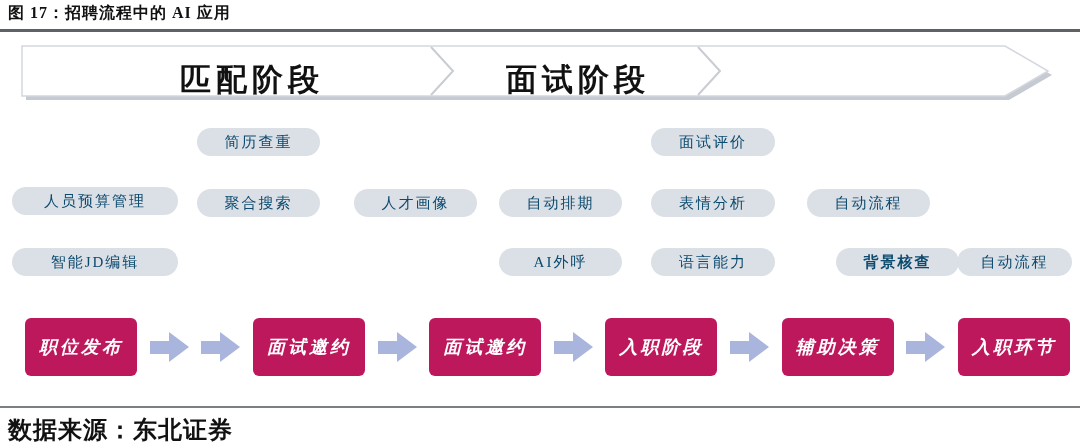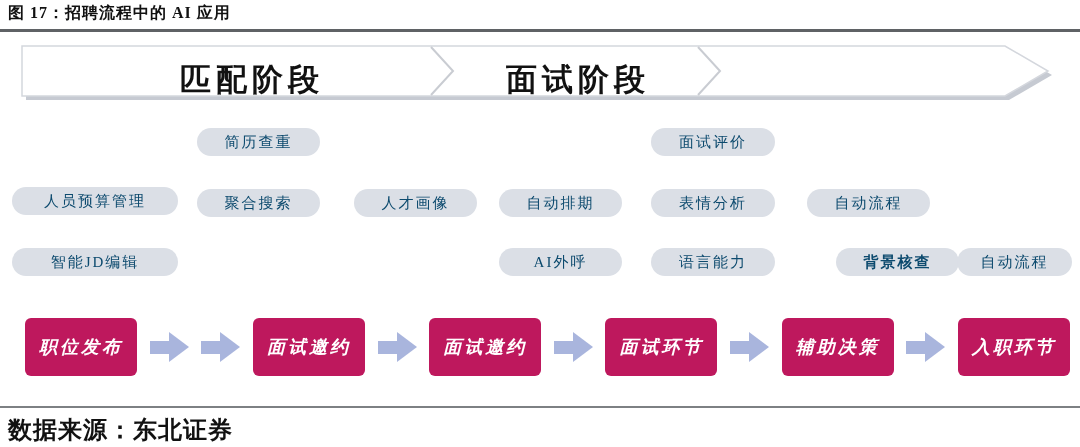--- a/index.html
+++ b/index.html
@@ -161,21 +161,21 @@
     <div class="step-box">面试邀约</div>
     <div class="flow-arrow">
         <span class="tail"></span>
         <span class="head"></span>
       </div>
     <div class="step-box">面试邀约</div>
     <div class="flow-arrow">
         <span class="tail"></span>
         <span class="head"></span>
       </div>
-    <div class="step-box">面试环节</div>
+    <div class="step-box">入职阶段</div>
     <div class="flow-arrow">
         <span class="tail"></span>
         <span class="head"></span>
       </div>
     <div class="step-box">辅助决策</div>
     <div class="flow-arrow">
         <span class="tail"></span>
         <span class="head"></span>
       </div>
     <div class="step-box">入职环节</div>

